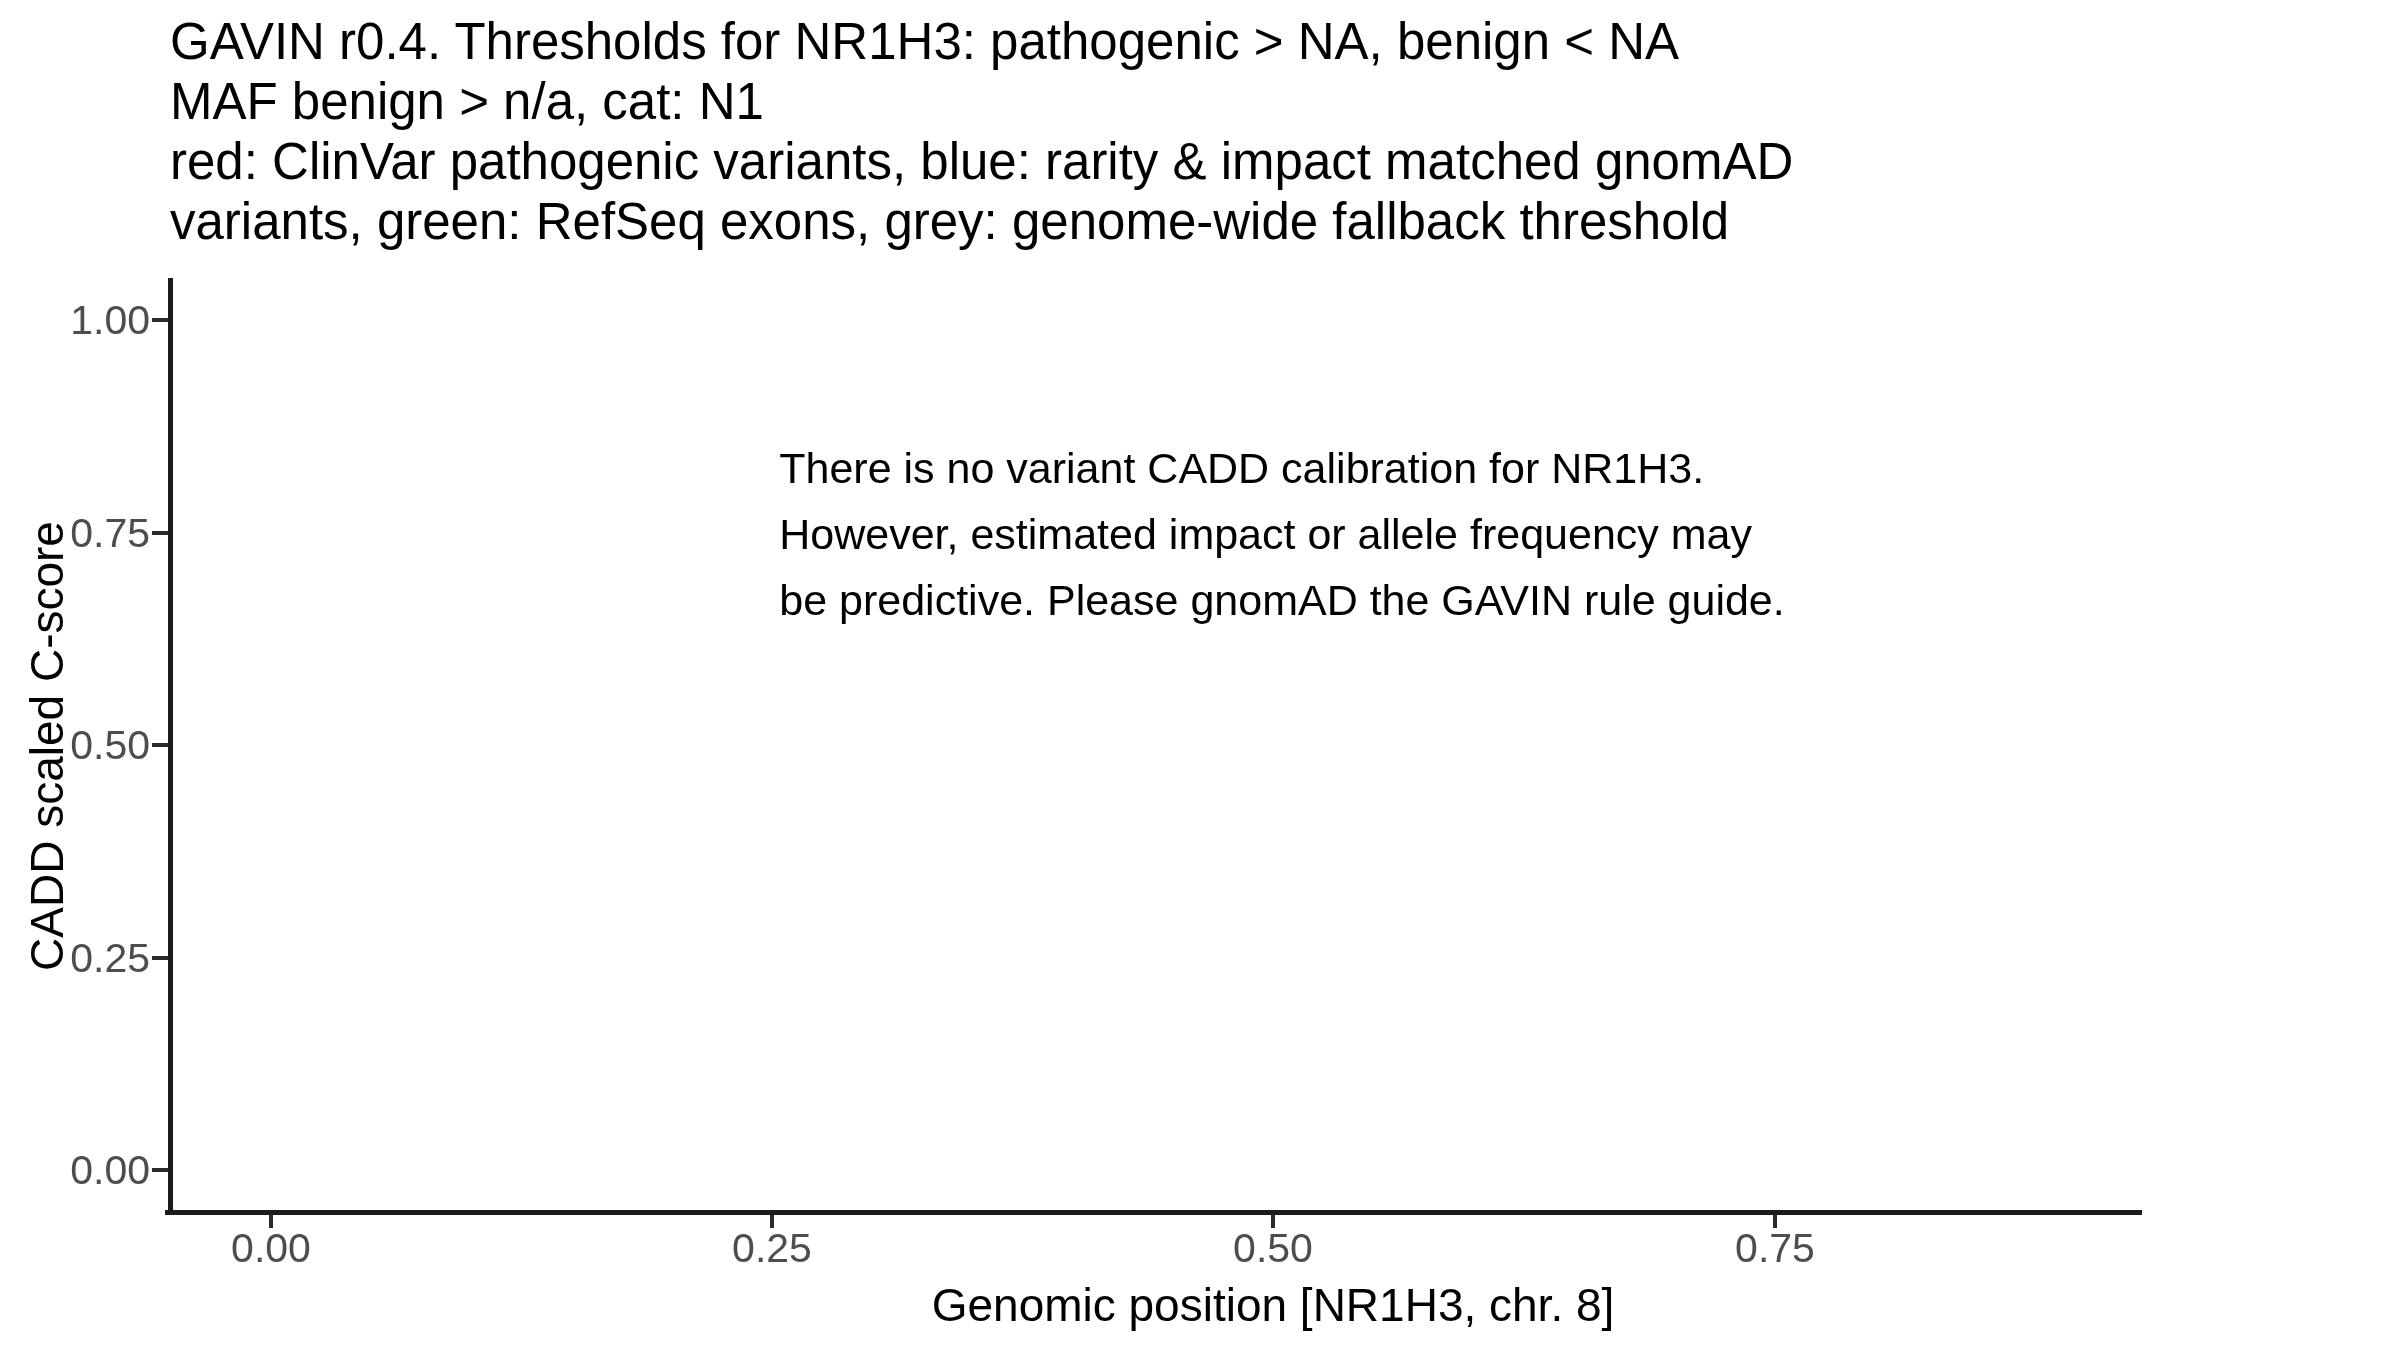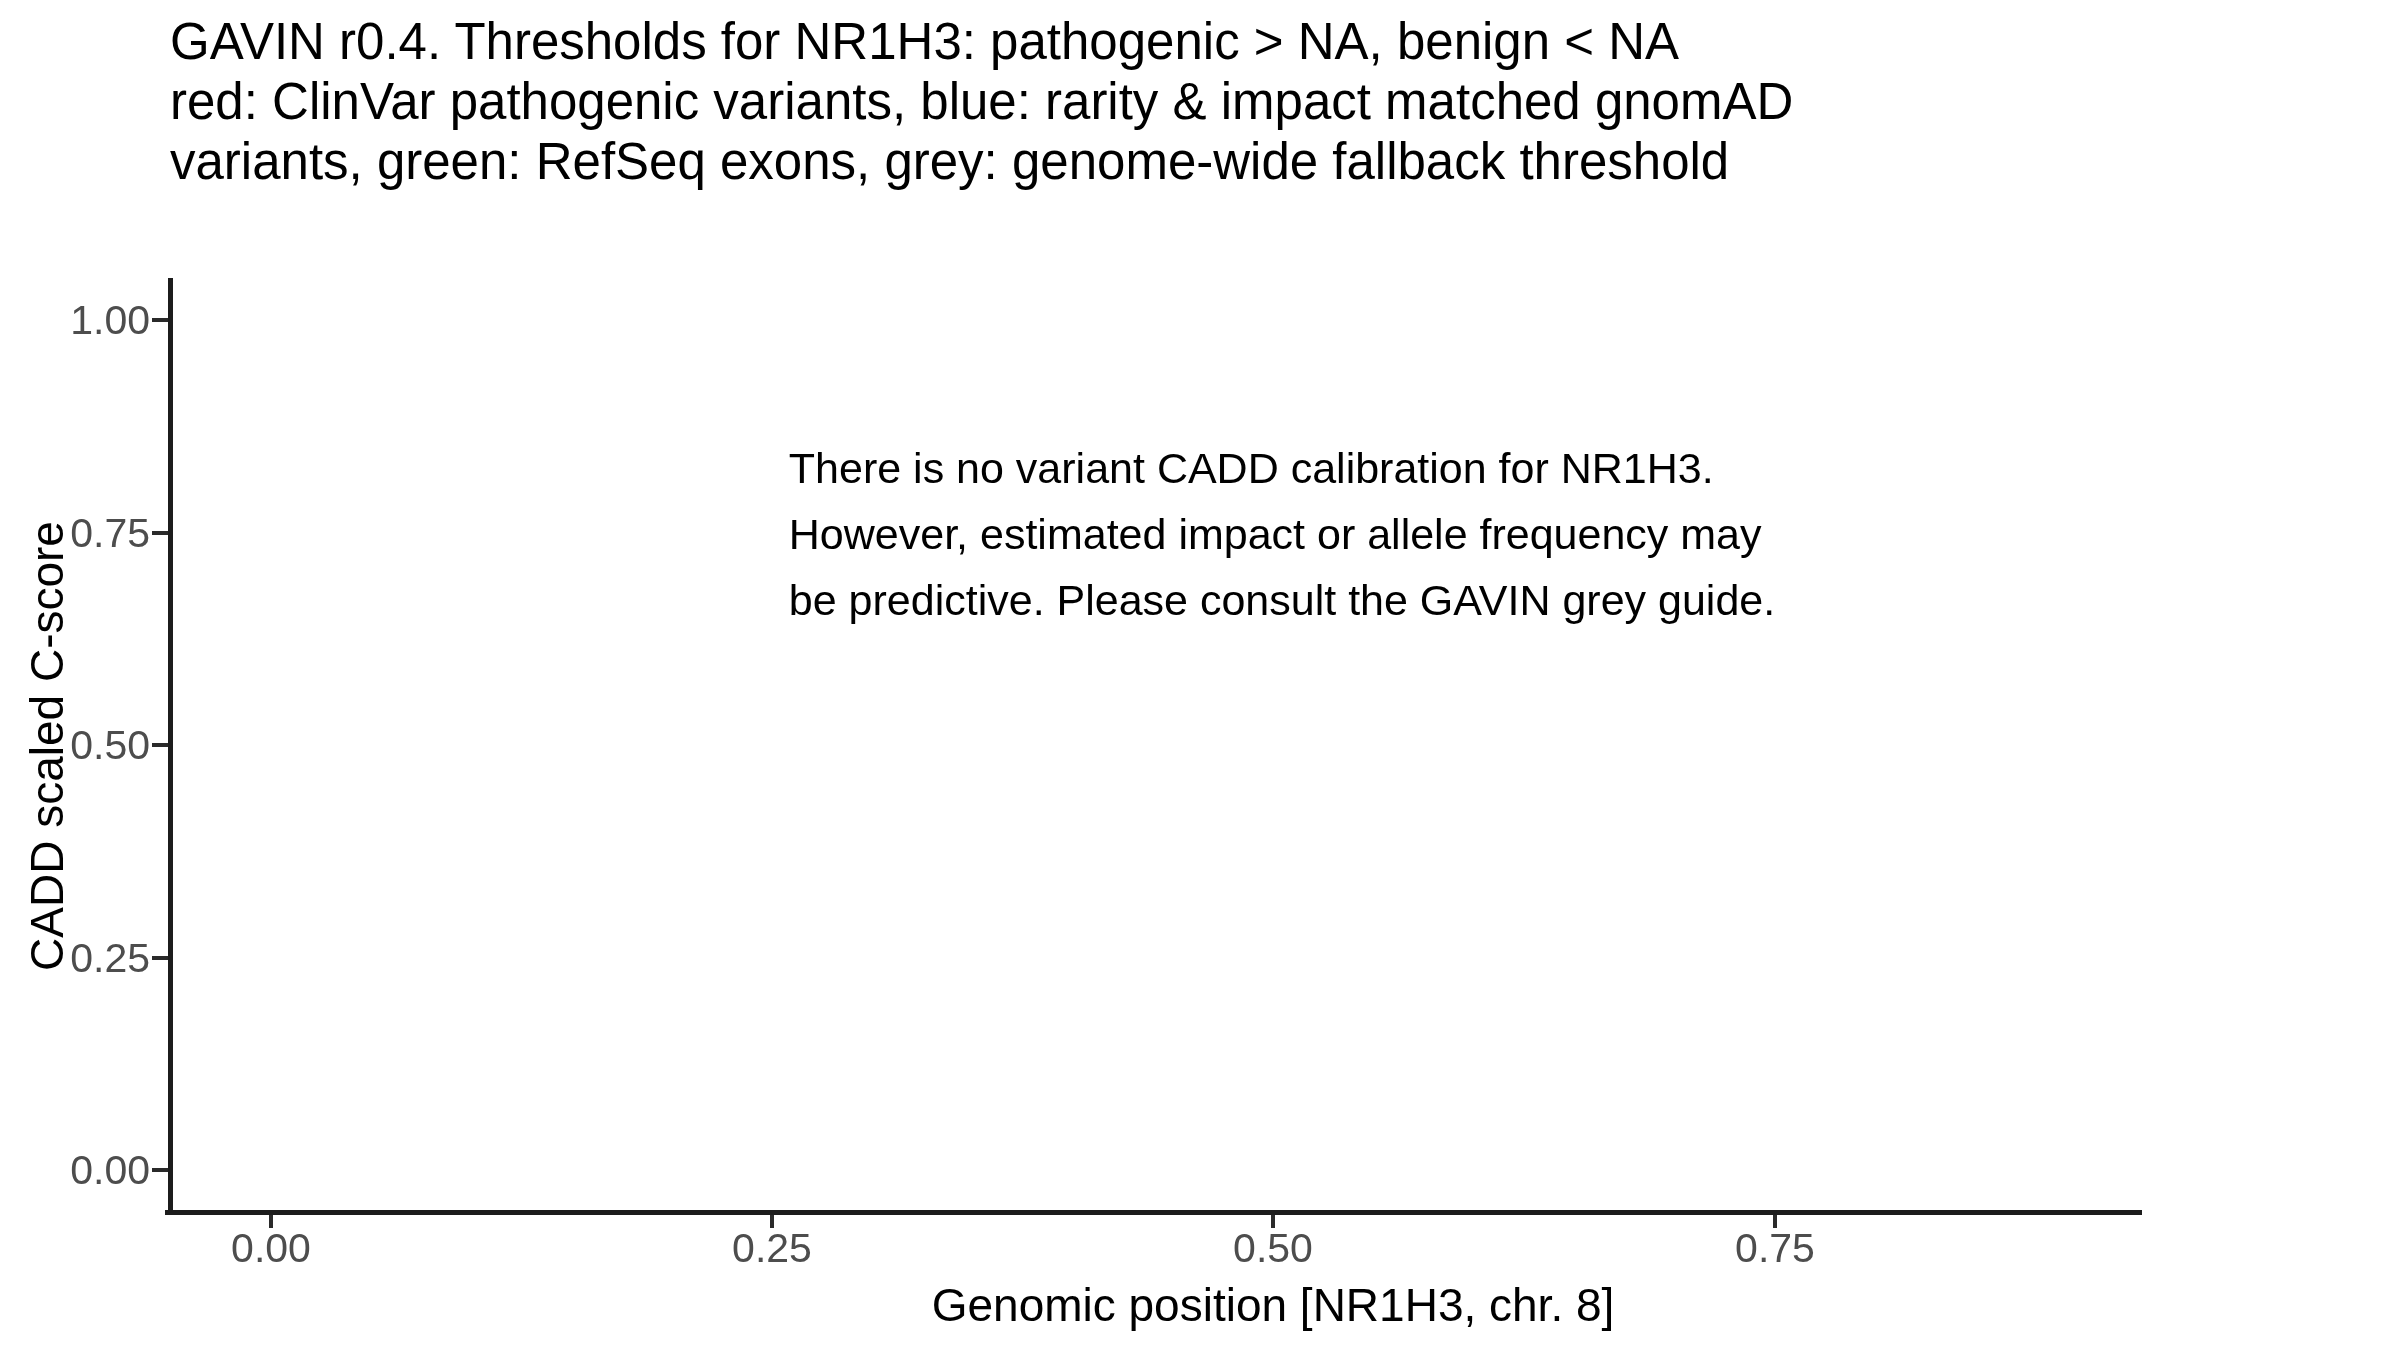--- a/index.html
+++ b/index.html
@@ -117,30 +117,31 @@
     white-space: nowrap;
   }
 </style>
 </head>
 <body>
 
 <div class="canvas">
 
   <div class="plot-title">
     <div>GAVIN r0.4. Thresholds for NR1H3: pathogenic &gt; NA, benign &lt; NA</div>
+    <div>MAF benign &gt; n/a, cat: N1</div>
     <div>red: ClinVar pathogenic variants, blue: rarity &amp; impact matched gnomAD</div>
     <div>variants, green: RefSeq exons, grey: genome-wide fallback threshold</div>
   </div>
 
   <div style="position:absolute; left:173px; top:278px; width:2204px; height:932px; background:#ffffff;"></div>
 
   <div class="panel-message">
     <div>There is no variant CADD calibration for NR1H3.</div>
     <div>However, estimated impact or allele frequency may</div>
-    <div>be predictive. Please consult the GAVIN grey guide.</div>
+    <div>be predictive. Please gnomAD the GAVIN rule guide.</div>
   </div>
 
   <div class="y-axis-line"></div>
   <div class="x-axis-line"></div>
 
   <div class="y-tick" style="top:318px;"></div>
   <div class="y-tick" style="top:531px;"></div>
   <div class="y-tick" style="top:743px;"></div>
   <div class="y-tick" style="top:956px;"></div>
   <div class="y-tick" style="top:1168px;"></div>

